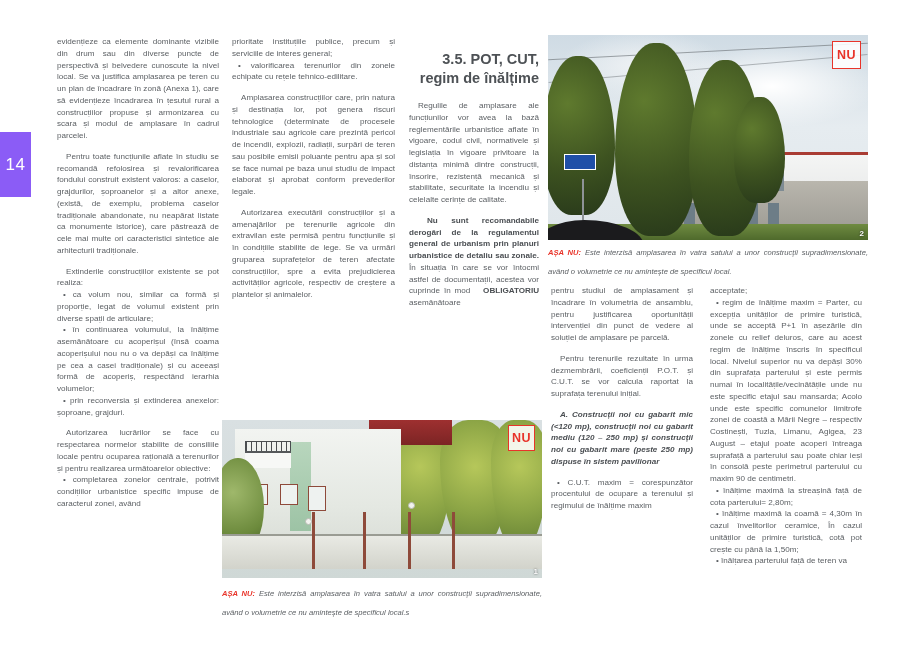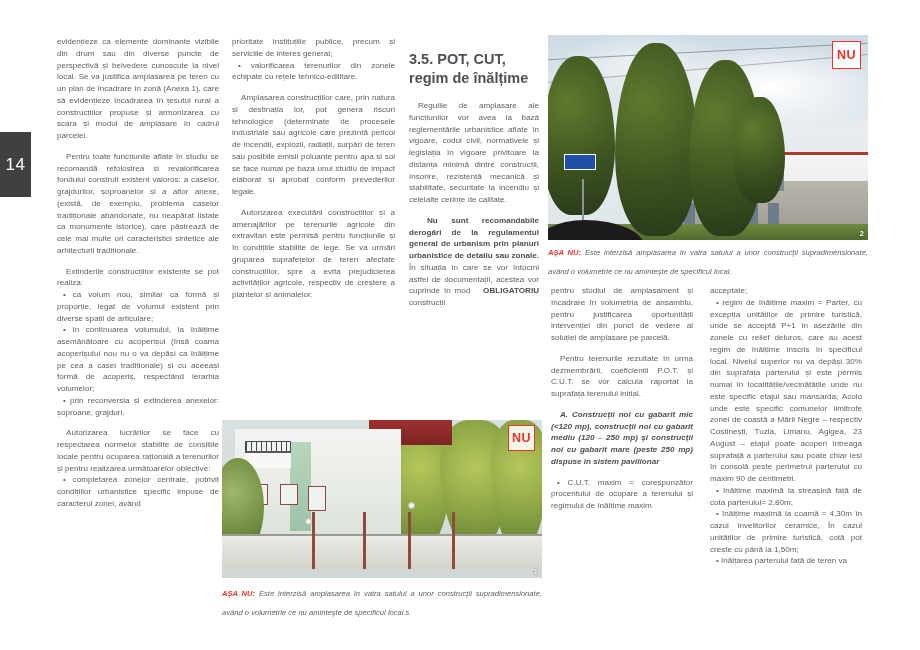--- a/index.html
+++ b/index.html
@@ -14,21 +14,21 @@
     width: 920px; height: 650px;
     overflow: hidden;
     background: #ffffff;
   }
 
   
   .page-tab {
     position: absolute;
     left: 0; top: 132px;
     width: 31px; height: 65px;
-    background: #404040;
+    background: #8b5cf6;
     color: #ffffff;
     font-size: 17px;
     display: flex;
     align-items: center;
     justify-content: center;
     letter-spacing: .5px;
   }
 
   
   .col {
@@ -50,21 +50,21 @@
   .c4 { left: 551px; top: 285px; width: 142px; }
   .c5 { left: 710px; top: 285px; width: 152px; }
 
   h2.sec {
     font-size: 14.5px;
     line-height: 19px;
     color: #4d5155;
     font-weight: bold;
     margin: 14px 0 12px 0;
     text-indent: 0;
-    text-align: left;
+    text-align: right;
   }
 
   .b { font-weight: bold; color: #4b4f53; margin-left: 9px; }
   .bit { font-weight: bold; font-style: italic; color: #4b4f53; }
 
   
   .photo {
     position: absolute;
     overflow: hidden;
     background: #8a9aa4;
@@ -241,21 +241,21 @@
   <div class="col c2">
     <p class="noind tight">prioritate instituțiile publice, precum și serviciile de interes general;</p>
     <p class="bullet">• valorificarea terenurilor din zonele echipate cu rețele tehnico-edilitare.</p>
     <p>Amplasarea construcțiilor care, prin natura și destinația lor, pot genera riscuri tehnologice (determinate de procesele industriale sau agricole care prezintă pericol de incendii, explozii, radiații, surpări de teren sau posibile emisii poluante pentru apa și sol se face numai pe baza unui studiu de impact elaborat și aprobat conform prevederilor legale.</p>
     <p>Autorizarea executării construcțiilor și a amenajărilor pe terenurile agricole din extravilan este permisă pentru funcțiunile și în condițiile stabilite de lege. Se va urmări gruparea suprafețelor de teren afectate construcțiilor, spre a evita prejudicierea activităților agricole, respectiv de creștere a plantelor și animalelor.</p>
   </div>
 
   <div class="col c3">
     <h2 class="sec">3.5. POT, CUT, regim de înălțime</h2>
     <p>Regulile de amplasare ale funcțiunilor vor avea la bază reglementările urbanistice aflate în vigoare, codul civil, normativele și legislația în vigoare privitoare la distanța minimă dintre construcții, însorire, rezistență mecanică și stabilitate, securitate la incendiu și celelalte cerințe de calitate.</p>
-    <p><span class="b">Nu sunt recomandabile derogări de la regulamentul general de urbanism prin planuri urbanistice de detaliu sau zonale.</span><span> În situația în care se vor întocmi astfel de documentații, acestea vor cuprinde în mod </span><span class="b">OBLIGATORIU</span><span> construcții</span></p>
+    <p><span class="b">Nu sunt recomandabile derogări de la regulamentul general de urbanism prin planuri urbanistice de detaliu sau zonale.</span><span> În situația în care se vor întocmi astfel de documentații, acestea vor cuprinde în mod </span><span class="b">OBLIGATORIU</span><span> asemănătoare</span></p>
   </div>
 
   <div class="col c4">
     <p class="noind">pentru studiul de amplasament și încadrare în volumetria de ansamblu, pentru justificarea oportunității intervenției din punct de vedere al soluției de amplasare pe parcelă.</p>
     <p>Pentru terenurile rezultate în urma dezmembrării, coeficienții P.O.T. și C.U.T. se vor calcula raportat la suprafața terenului inițial.</p>
     <p class="bit">A. Construcții noi cu gabarit mic (&lt;120 mp), construcții noi cu gabarit mediu (120 – 250 mp) și construcții noi cu gabarit mare (peste 250 mp) dispuse în sistem pavilionar</p>
     <p class="bullet">• C.U.T. maxim = corespunzător procentului de ocupare a terenului și regimului de înălțime maxim</p>
   </div>
 
   <div class="col c5">

